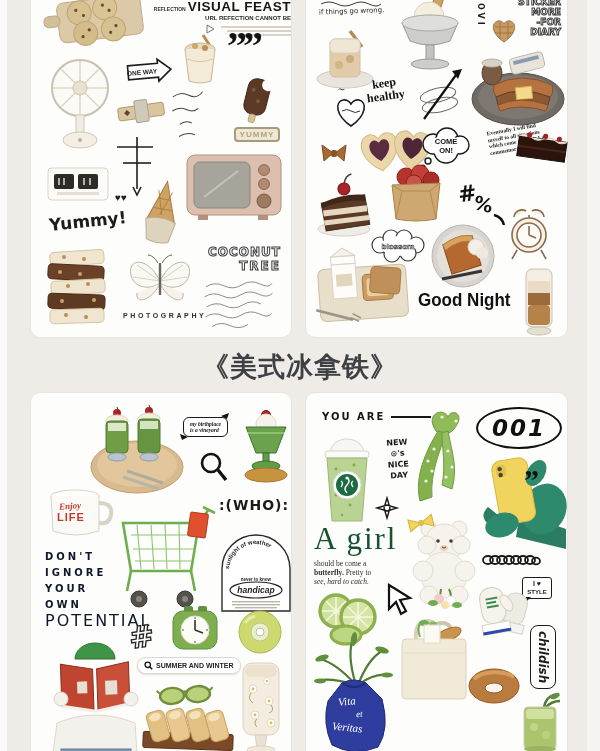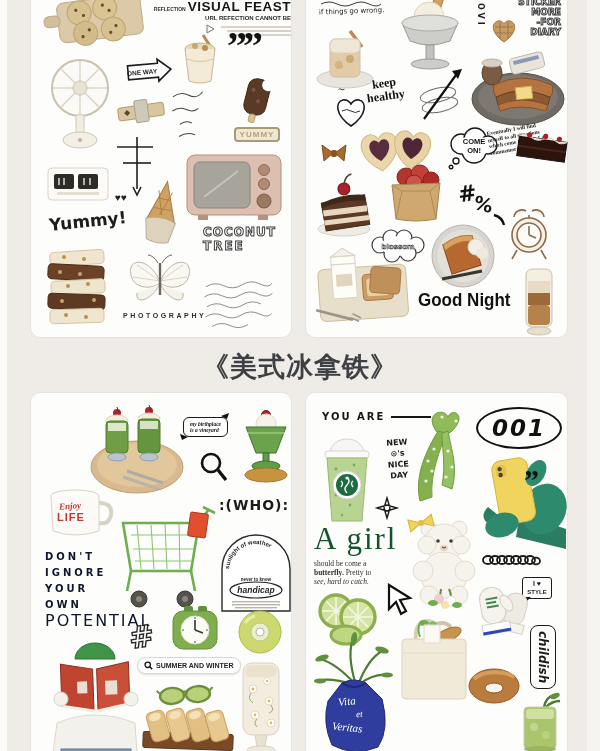--- a/index.html
+++ b/index.html
@@ -197,21 +197,21 @@
         <circle cx="78" cy="17" r="5.5" fill="#b08a72" stroke="#8f6b55"></circle>
         <circle cx="78" cy="31" r="5.5" fill="#b08a72" stroke="#8f6b55"></circle>
         <circle cx="78" cy="48" r="7" fill="#9c7a62" stroke="#7a573f"></circle>
         <rect x="12" y="62" width="10" height="5" fill="#b3917e"></rect>
           <rect x="72" y="62" width="10" height="5" fill="#b3917e"></rect>
       </svg>
     </div>
 
     <div class="s hw" style="left:18px;top:236px;font-size:17px;font-weight:900;color:#1c1c1c;transform:rotate(-6deg)">Yummy!</div>
 
-    <div class="s hw" style="left:172px;top:250px;width:78px;text-align:left;line-height:14px">
+    <div class="s hw" style="left:172px;top:270px;width:78px;text-align:right;line-height:14px">
       <div class="outl" style="font-size:12px;font-weight:800;letter-spacing:1px">COCONUT</div>
       <div class="outl" style="font-size:12px;font-weight:800;letter-spacing:2px">TREE</div>
     </div>
 
     <div class="s" style="left:13px;top:272px">
       <svg width="66" height="80" viewBox="0 0 66 80">
         <g stroke-width="1">
           <rect x="6" y="4" width="54" height="14" rx="4" fill="#f0e6d0" stroke="#d5c4a3" transform="rotate(-4 33 11)"></rect>
           <rect x="4" y="18" width="56" height="15" rx="4" fill="#6b4228" stroke="#4a2c17" transform="rotate(3 32 25)"></rect>
           <rect x="7" y="33" width="54" height="14" rx="4" fill="#efe4cd" stroke="#d5c4a3" transform="rotate(-3 34 40)"></rect>
@@ -369,21 +369,21 @@
           <path d="M26,48 C4,34 4,14 16,11 C22,9 26,16 26,16 C26,16 30,9 36,11 C48,14 48,34 26,48Z" fill="#ecd7ab" stroke="#d4b983"></path>
           <path d="M26,38 C14,30 14,19 20,17 C24,16 26,20 26,20 C26,20 28,16 32,17 C38,19 38,30 26,38Z" fill="#5a2c40"></path>
         </g>
         <g transform="rotate(6 58 26)">
           <path d="M58,46 C36,32 36,12 48,9 C54,7 58,14 58,14 C58,14 62,7 68,9 C80,12 80,32 58,46Z" fill="#e8d3a6 " stroke="#d4b983"></path>
           <path d="M58,36 C46,28 46,17 52,15 C56,14 58,18 58,18 C58,18 60,14 64,15 C70,17 70,28 58,36Z" fill="#4f2638"></path>
         </g>
       </svg>
     </div>
 
-    <div class="s" style="left:142px;top:152px">
+    <div class="s" style="left:114px;top:152px">
       <svg width="52" height="44" viewBox="0 0 52 44">
         <g fill="#fff" stroke="#1a1a1a" stroke-width="1.4">
           <circle cx="13" cy="17" r="10"></circle>
             <circle cx="27" cy="12" r="11"></circle>
             <circle cx="40" cy="18" r="9"></circle>
             <circle cx="26" cy="24" r="12"></circle>
           <circle cx="8" cy="34" r="3"></circle>
             <circle cx="3" cy="40" r="1.8"></circle>
         </g>
         <ellipse cx="26" cy="19" rx="18" ry="10" fill="#fff"></ellipse>

